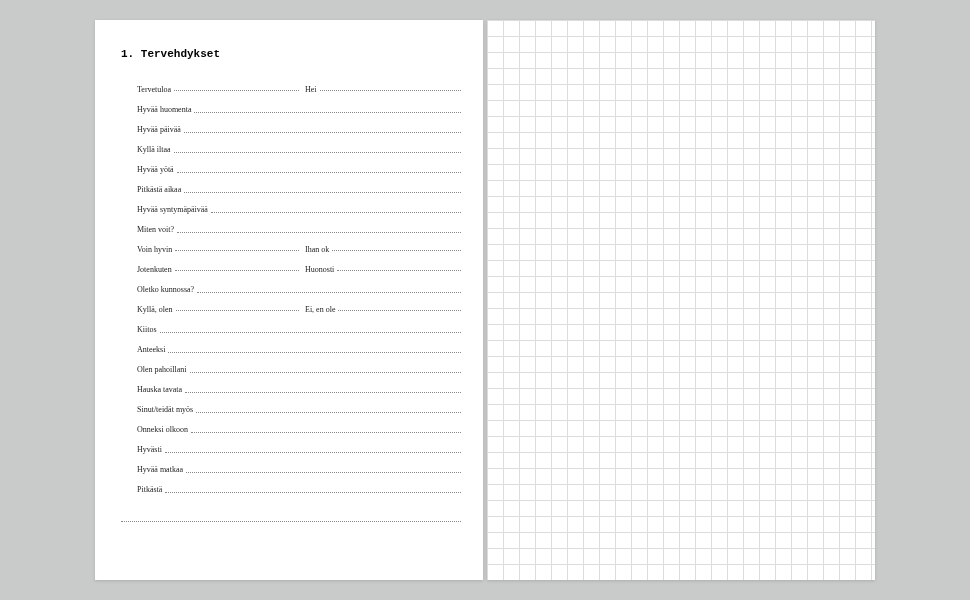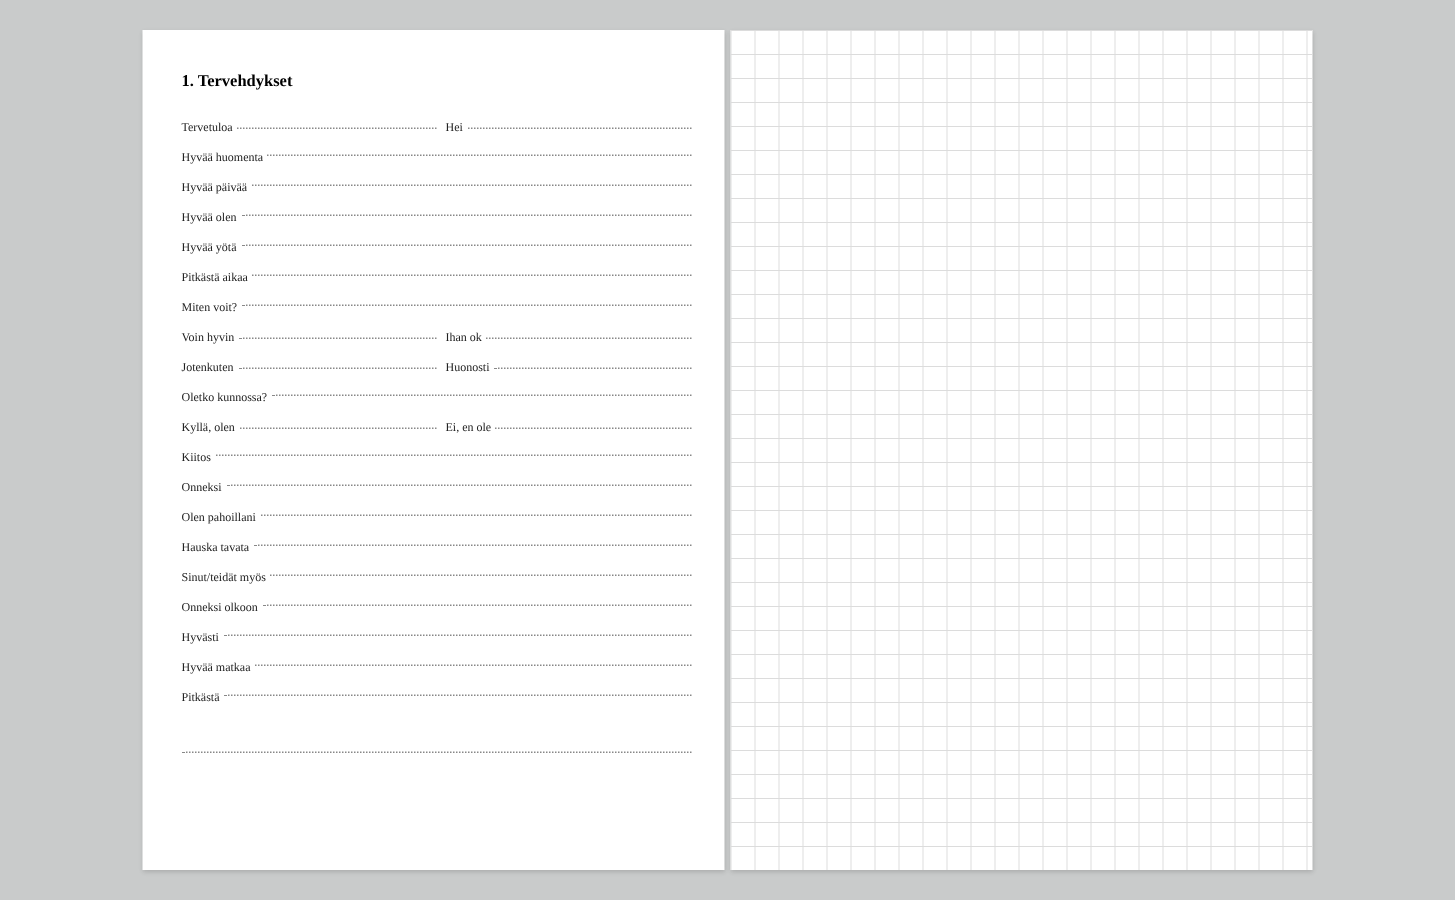--- a/index.html
+++ b/index.html
@@ -25,31 +25,33 @@
     position: relative;
   }
   .page-left {
     padding: 28px 22px 18px 26px;
   }
   .heading {
     font-size: 11px;
     font-weight: bold;
     color: #000;
     margin-bottom: 14px;
+    font-family: Liberation Mono, monospace;
   }
   .rows {
     display: flex;
     flex-direction: column;
   }
   .row {
     display: flex;
-    align-items: center;
+    align-items: flex-end;
     height: 20px;
     font-size: 8px;
     color: #222;
+    margin-left: 16px;
   }
   .word {
     white-space: nowrap;
     padding-right: 3px;
   }
   .dots {
     flex: 1;
     border-bottom: 1px dotted #888;
     transform: translateY(-1px);
     min-width: 6px;
@@ -95,32 +97,36 @@
         </div>
         <div class="row">
           <span class="word">Hyvää huomenta</span>
           <span class="dots"></span>
         </div>
         <div class="row">
           <span class="word">Hyvää päivää</span>
           <span class="dots"></span>
         </div>
         <div class="row">
-          <span class="word">Hyvää olen</span>
+          <span class="word">Kyllä iltaa</span>
           <span class="dots"></span>
         </div>
         <div class="row">
           <span class="word">Hyvää yötä</span>
           <span class="dots"></span>
         </div>
         <div class="row">
           <span class="word">Pitkästä aikaa</span>
           <span class="dots"></span>
         </div>
         <div class="row">
+          <span class="word">Hyvää syntymäpäivää</span>
+          <span class="dots"></span>
+        </div>
+        <div class="row">
           <span class="word">Miten voit?</span>
           <span class="dots"></span>
         </div>
         <div class="row">
           <span class="half">
             <span class="word">Voin hyvin</span>
             <span class="dots"></span>
           </span>
           <span class="half">
             <span class="word">Ihan ok</span>
@@ -149,21 +155,21 @@
           <span class="half">
             <span class="word">Ei, en ole</span>
             <span class="dots"></span>
           </span>
         </div>
         <div class="row">
           <span class="word">Kiitos</span>
           <span class="dots"></span>
         </div>
         <div class="row">
-          <span class="word">Onneksi</span>
+          <span class="word">Anteeksi</span>
           <span class="dots"></span>
         </div>
         <div class="row">
           <span class="word">Olen pahoillani</span>
           <span class="dots"></span>
         </div>
         <div class="row">
           <span class="word">Hauska tavata</span>
           <span class="dots"></span>
         </div>

